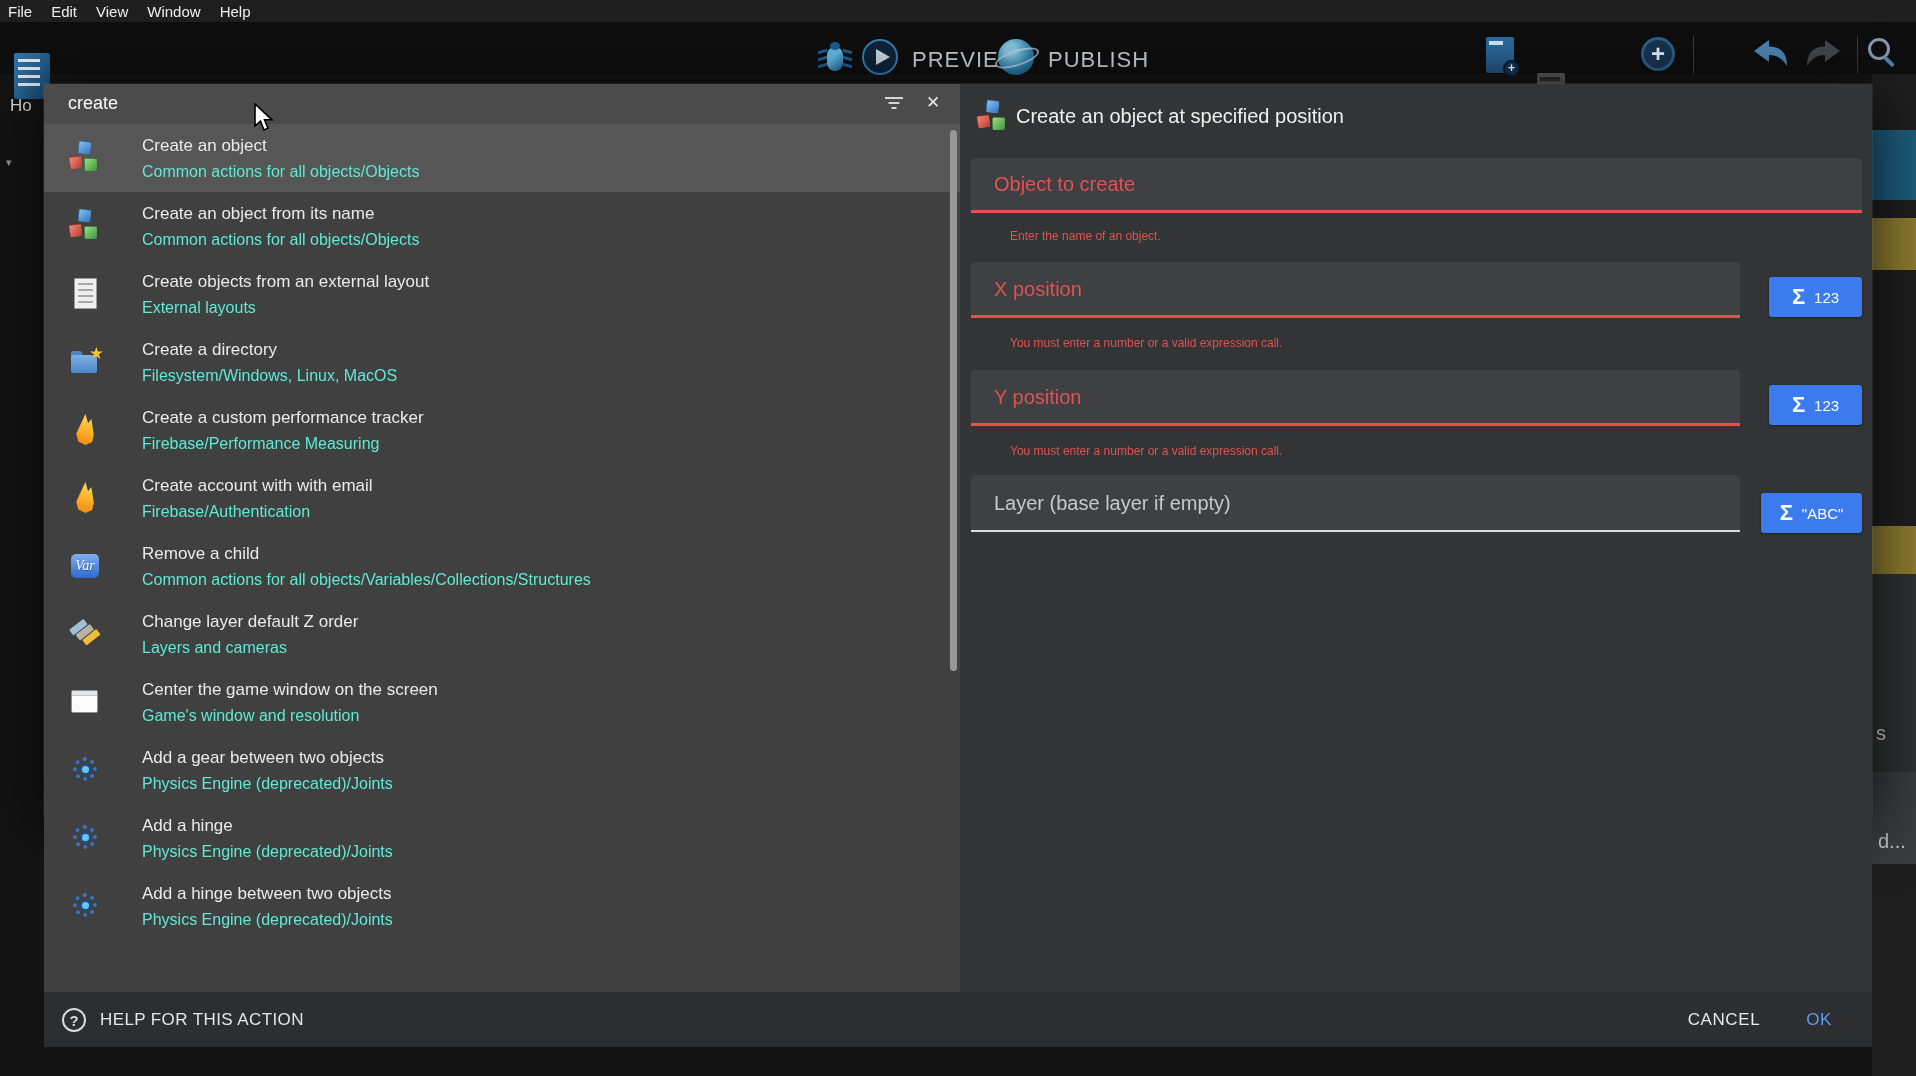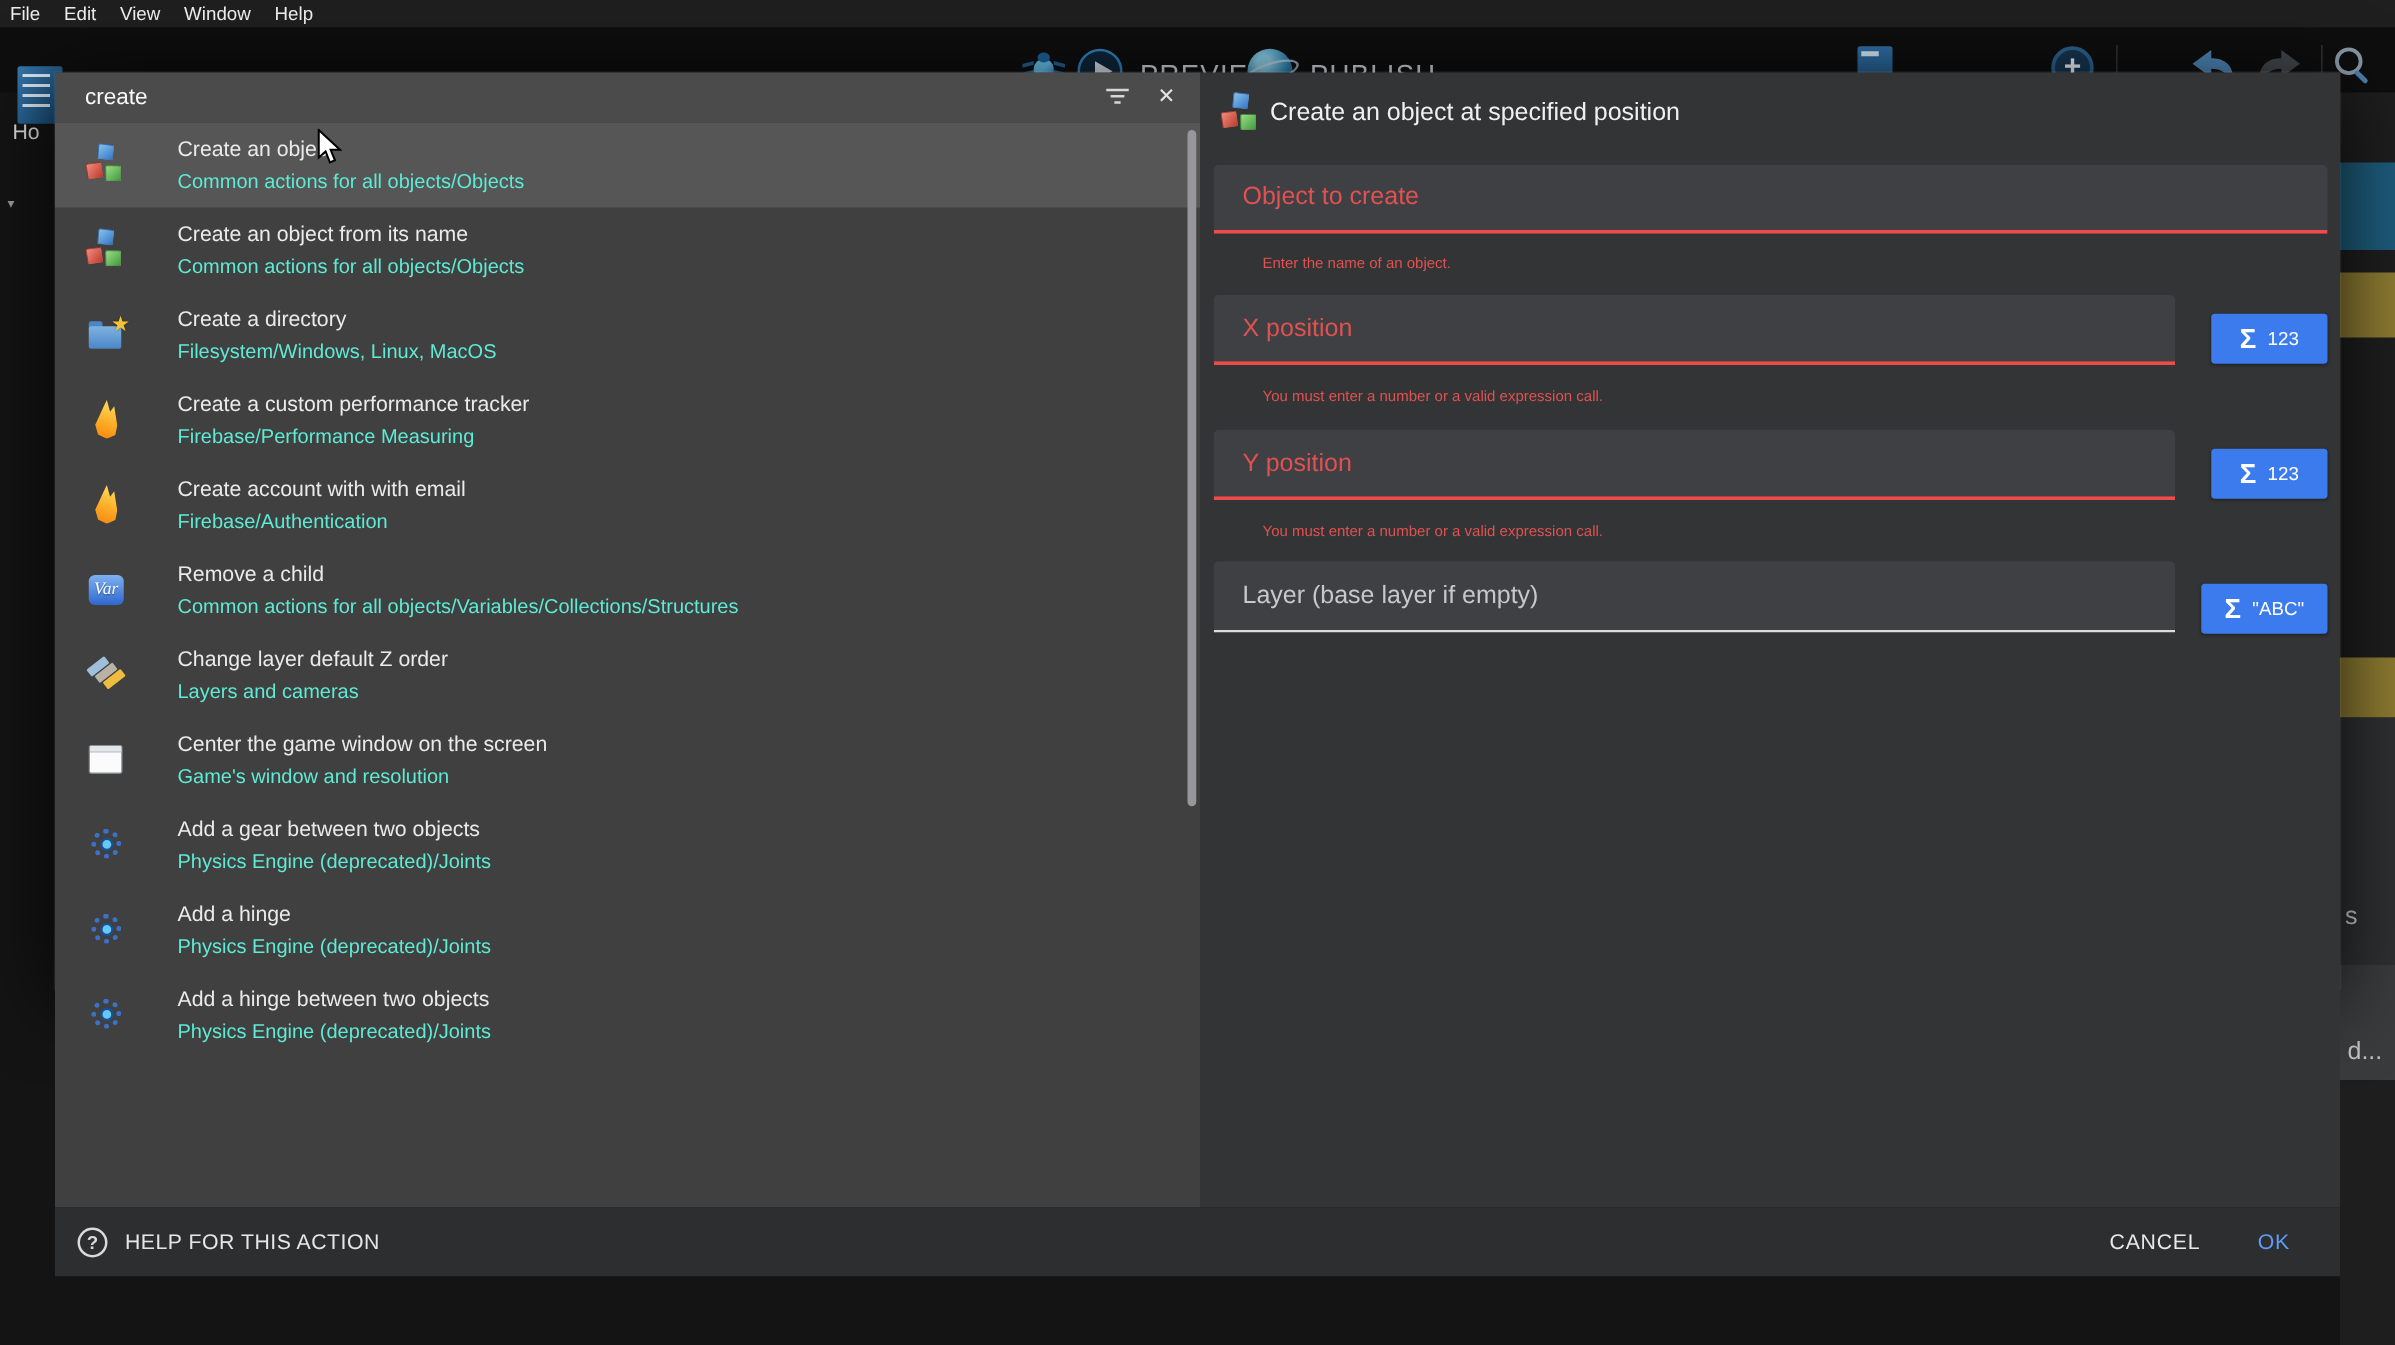--- a/index.html
+++ b/index.html
@@ -59,21 +59,21 @@
   .tb-search-h{position:absolute;left:19px;top:17px;width:4px;height:13px;background:#4c84b4;
       transform:rotate(-45deg);border-radius:2px}
 
   
   #tab-frag{left:10px;top:96px;font-size:17px;color:#dcdcdc}
   #tab-caret{left:6px;top:156px;font-size:11px;color:#9a9a9a}
   #right-strip{left:1872px;top:74px;width:44px;height:1002px;background:#1e1e1f;overflow:hidden}
   .rs-block{position:absolute;left:0;width:44px}
 
   
-  #dialog{left:44px;top:58px;width:1828px;height:733px;
+  #dialog{left:44px;top:84px;width:1828px;height:733px;
       box-shadow:0 0 0 1px rgba(255,255,255,.07),0 10px 60px rgba(0,0,0,.8)}
 
   
   #left-panel{position:absolute;left:0;top:0;width:916px;height:908px;background:#404040;overflow:hidden}
   #search-header{position:absolute;left:0;top:0;width:916px;height:40px;background:#4b4b4b}
   #search-query{position:absolute;left:24px;top:9px;font-size:18px;color:#fafafa}
   #filter-icon{position:absolute;left:840px;top:13px;width:20px;height:14px}
   #filter-icon i{position:absolute;left:50%;transform:translateX(-50%);height:2px;background:#d6d6d6}
   #filter-icon i:nth-child(1){top:0;width:18px}
   #filter-icon i:nth-child(2){top:5px;width:11px}
@@ -260,20 +260,29 @@
           <span class="ric">
               <span class="cube b"></span>
               <span class="cube r"></span>
               <span class="cube g"></span>
             </span>
           <span class="rtitle">Create an object from its name</span>
           <span class="rsub">Common actions for all objects/Objects</span>
         </div>
         <div class="row">
           <span class="ric">
+              <span class="ldoc">
+                <i></i>
+              </span>
+            </span>
+          <span class="rtitle">Create objects from an external layout</span>
+          <span class="rsub">External layouts</span>
+        </div>
+        <div class="row">
+          <span class="ric">
               <span class="ftab"></span>
               <span class="fbase"></span>
               <span class="fstar">★</span>
             </span>
           <span class="rtitle">Create a directory</span>
           <span class="rsub">Filesystem/Windows, Linux, MacOS</span>
         </div>
         <div class="row">
           <span class="ric">
               <span class="flame"></span>

